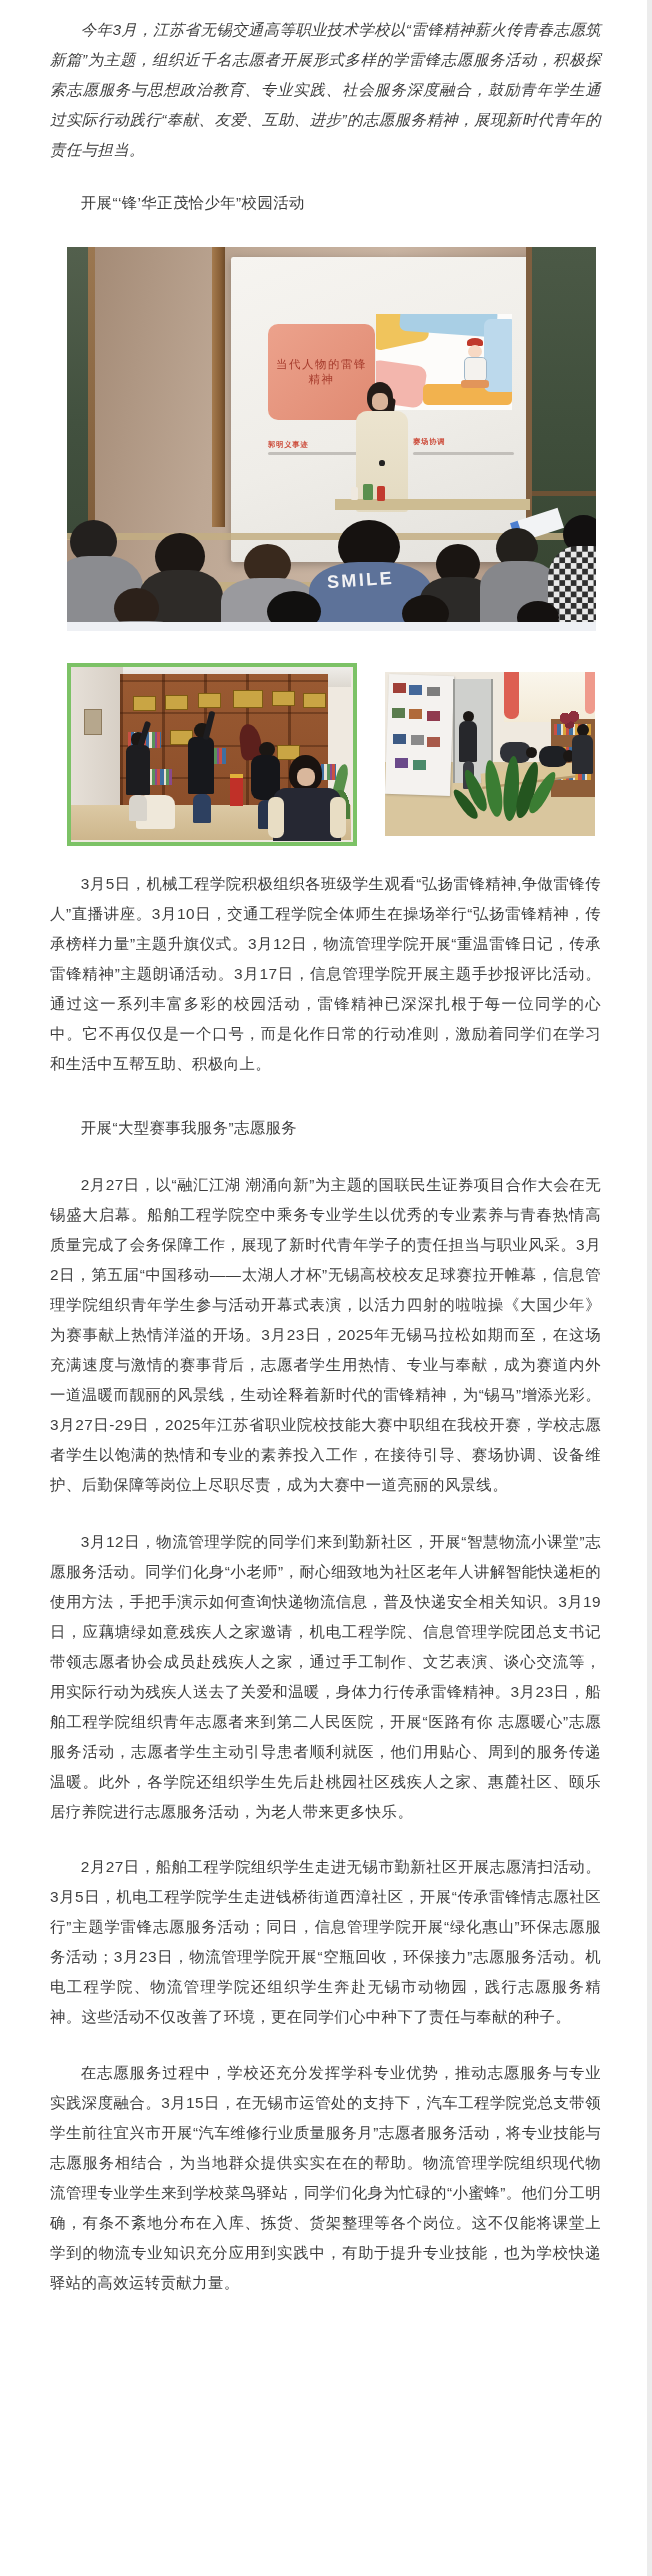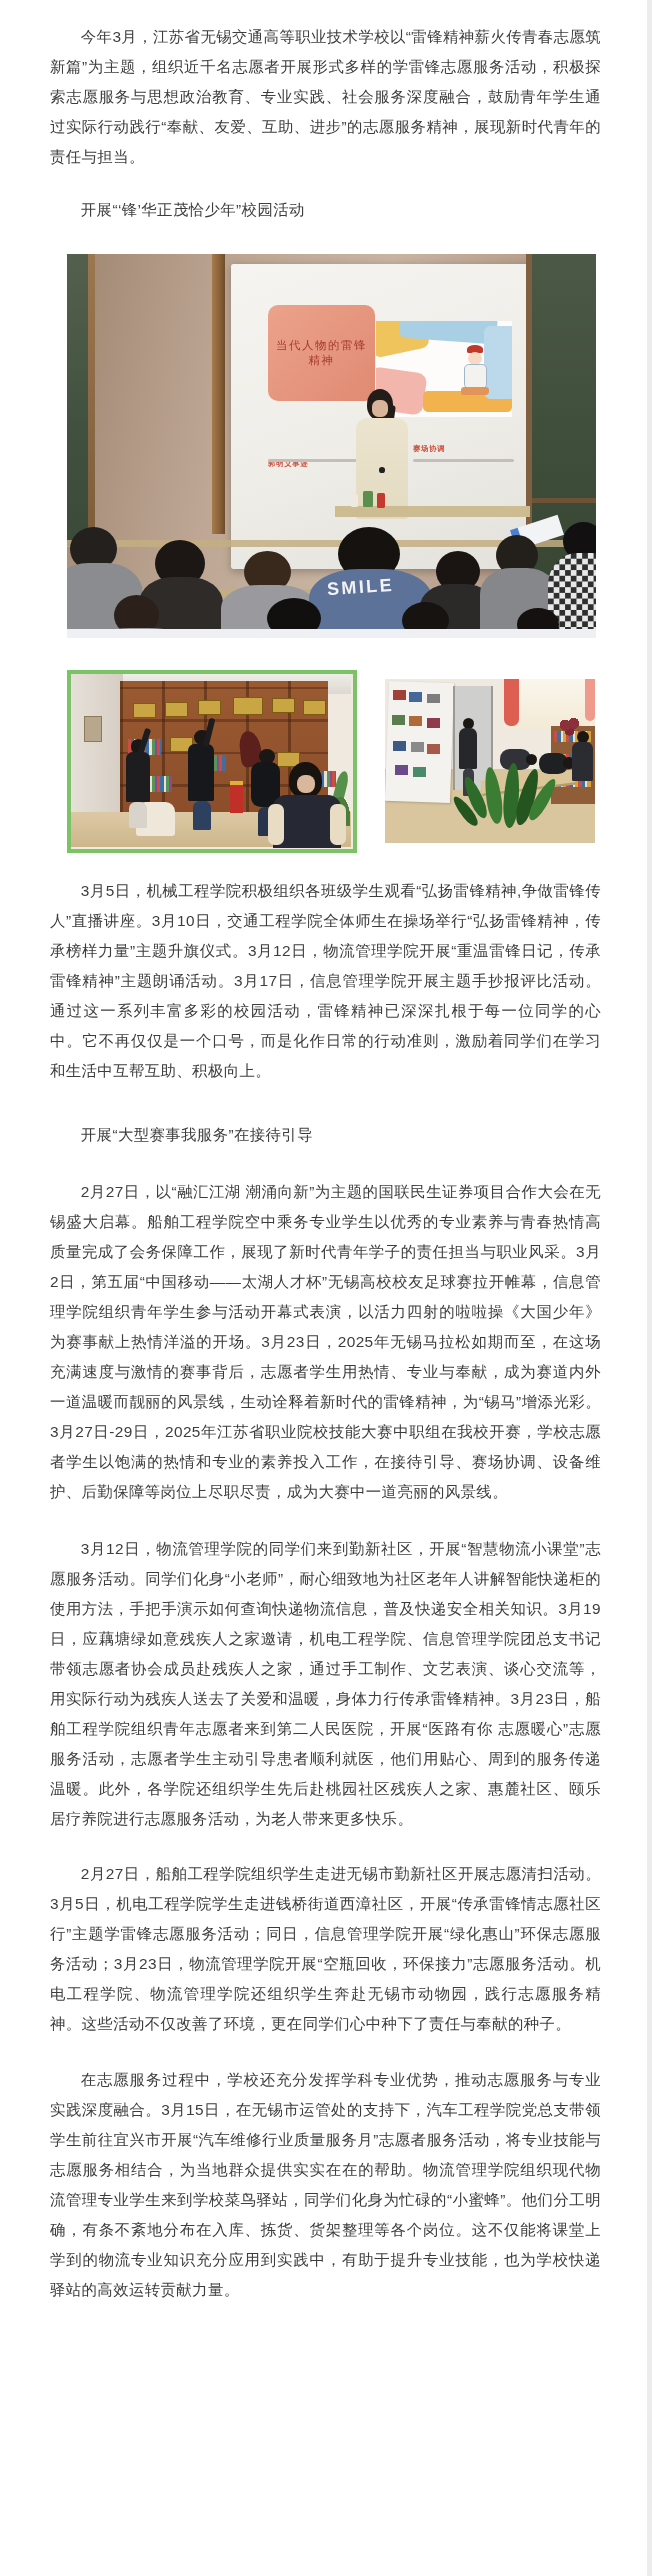--- a/index.html
+++ b/index.html
@@ -9,21 +9,21 @@
     color:#3d3d3d;overflow:hidden;
   }
   .scroll-strip{position:absolute;top:0;right:0;width:4.9px;height:2576px;background:#ececec;}
   .article{position:absolute;left:50px;top:0;width:551px;}
   p.body-p, p.head-p{
     margin:0;font-size:15.4px;line-height:30px;text-align:justify;
     text-indent:2em;letter-spacing:0.4px;
   }
   p.body-p{color:#3d3d3d;}
   p.head-p{color:#3d3d3d;}
-  .mt-p1{padding-top:22px;}
+  .mt-p1{padding-top:15px;font-style:italic;}
   .mt-h1{margin-top:23px !important;}
   .mt-f1{margin-top:29px;}
   .mt-frow{margin-top:32px;}
   .mt-p2{margin-top:23px !important;}
   .mt-h2{margin-top:34px !important;}
   .mt-p3{margin-top:27px !important;}
   .mt-h3{margin-top:23px !important;}
   .mt-p4{margin-top:27px !important;}
   .mt-h4{margin-top:24.4px !important;}
   .mt-p5{margin-top:25px !important;}
@@ -35,21 +35,21 @@
         background:linear-gradient(100deg,#a08671 0%,#bda794 30%,#c9b4a2 55%,#b59d8a 80%,#a8907c 100%);}
   .fig1 .board-l{position:absolute;left:0;top:0;width:21px;height:292px;
         background:linear-gradient(180deg,#53604d,#42513f 60%,#3c4a39);}
   .fig1 .frame-l{position:absolute;left:21px;top:0;width:7.3px;height:292px;
         background:linear-gradient(180deg,#9b7750,#7e5c3a);}
   .fig1 .frame-mid{position:absolute;left:145px;top:0;width:13px;height:280px;
         background:linear-gradient(90deg,#a57b4e,#8a6138 60%,#6f4c2a);}
   .fig1 .screen{position:absolute;left:164px;top:9.7px;width:302px;height:305px;border-radius:2.4px;
         background:linear-gradient(160deg,#f6f4f0 0%,#efede8 55%,#e3e1dc 100%);
         box-shadow:0 2.4px 8.1px rgba(0,0,0,.25);}
-  .fig1 .slide-title{position:absolute;left:37px;top:41px;width:107px;height:96px;
+  .fig1 .slide-title{position:absolute;left:37px;top:67px;width:107px;height:96px;
         background:linear-gradient(135deg,#eca28c,#e08a72);display:flex;align-items:center;justify-content:center;
         color:#a63b2c;font-size:11.4px;letter-spacing:1.6px;text-align:center;padding:0 6.5px;box-sizing:border-box;border-radius:10px;}
   .fig1 .collage{position:absolute;left:145px;top:57px;width:136px;height:96px;overflow:hidden;background:#fdfcfa;}
   .coll-y{position:absolute;left:-6.5px;top:-4.9px;width:57px;height:37px;background:#f0c45c;border-radius:8.1px;transform:rotate(-12deg);}
   .coll-b{position:absolute;left:24.4px;top:-8.1px;width:97px;height:28px;background:#a9cfe5;border-radius:6.5px;transform:rotate(4deg);}
   .coll-p{position:absolute;left:-8.1px;top:49px;width:57px;height:42px;background:#f3b6ad;border-radius:9.7px;transform:rotate(8deg);}
   .coll-o{position:absolute;left:47px;top:70px;width:89px;height:21px;background:#f2b24e;border-radius:4.9px;}
   .coll-b2{position:absolute;right:-4.9px;top:4.9px;width:32.5px;height:73px;background:#bcd9ec;border-radius:6.5px;}
   .boy{position:absolute;right:23px;top:24.4px;width:28px;height:57px;}
   .boy .beret{position:absolute;left:5.7px;top:0;width:16.2px;height:8.1px;background:#c0392b;border-radius:50% 50% 20% 20%;}
@@ -147,21 +147,21 @@
         <div class="coll-p"></div>
         <div class="coll-o"></div>
         <div class="coll-b2"></div>
         <div class="boy">
           <div class="beret"></div>
           <div class="face"></div>
           <div class="body"></div>
           <div class="cart"></div>
         </div>
       </div>
-      <div class="slide-label" style="left:37px;top:195px;font-family:Liberation Serif, serif;">郭明义事迹</div>
+      <div class="slide-label" style="left:37px;top:183px;font-family:Liberation Serif, serif;">郭明义事迹</div>
       <div class="slide-bar" style="left:37px;top:195px;width:96px;"></div>
       <div class="slide-label" style="left:182px;top:180px;">赛场协调</div>
       <div class="slide-bar" style="left:182px;top:195px;width:101px;"></div>
     </div>
 
     <div class="frame-r"></div>
     <div class="board-r"></div>
     <div class="rail-r"></div>
 
     <div class="presenter">
@@ -329,21 +329,21 @@
         <div class="leaf" style="left:119px;top:84px;width:14.6px;height:65px;transform:rotate(4deg);"></div>
         <div class="leaf" style="left:135px;top:89px;width:14.6px;height:58px;transform:rotate(16deg);background:#24551f;"></div>
         <div class="leaf" style="left:151px;top:97px;width:13px;height:47px;transform:rotate(30deg);background:#3b7d33;"></div>
         <div class="leaf" style="left:75px;top:114px;width:11.4px;height:36px;transform:rotate(-38deg);background:#24551f;"></div>
       </div>
       <div class="strip3"></div>
     </div>
   </div>
 
   <p class="body-p mt-p2">3月5日，机械工程学院积极组织各班级学生观看“弘扬雷锋精神,争做雷锋传人”直播讲座。3月10日，交通工程学院全体师生在操场举行“弘扬雷锋精神，传承榜样力量”主题升旗仪式。3月12日，物流管理学院开展“重温雷锋日记，传承雷锋精神”主题朗诵活动。3月17日，信息管理学院开展主题手抄报评比活动。通过这一系列丰富多彩的校园活动，雷锋精神已深深扎根于每一位同学的心中。它不再仅仅是一个口号，而是化作日常的行动准则，激励着同学们在学习和生活中互帮互助、积极向上。</p>
-  <p class="head-p mt-h2">开展“大型赛事我服务”在接待引导</p>
+  <p class="head-p mt-h2">开展“大型赛事我服务”志愿服务</p>
   <p class="body-p mt-p3">2月27日，以“融汇江湖 潮涌向新”为主题的国联民生证券项目合作大会在无锡盛大启幕。船舶工程学院空中乘务专业学生以优秀的专业素养与青春热情高质量完成了会务保障工作，展现了新时代青年学子的责任担当与职业风采。3月2日，第五届“中国移动——太湖人才杯”无锡高校校友足球赛拉开帷幕，信息管理学院组织青年学生参与活动开幕式表演，以活力四射的啦啦操《大国少年》为赛事献上热情洋溢的开场。3月23日，2025年无锡马拉松如期而至，在这场充满速度与激情的赛事背后，志愿者学生用热情、专业与奉献，成为赛道内外一道温暖而靓丽的风景线，生动诠释着新时代的雷锋精神，为“锡马”增添光彩。3月27日-29日，2025年江苏省职业院校技能大赛中职组在我校开赛，学校志愿者学生以饱满的热情和专业的素养投入工作，在接待引导、赛场协调、设备维护、后勤保障等岗位上尽职尽责，成为大赛中一道亮丽的风景线。</p>
   <p class="body-p mt-p4">3月12日，物流管理学院的同学们来到勤新社区，开展“智慧物流小课堂”志愿服务活动。同学们化身“小老师”，耐心细致地为社区老年人讲解智能快递柜的使用方法，手把手演示如何查询快递物流信息，普及快递安全相关知识。3月19日，应藕塘绿如意残疾人之家邀请，机电工程学院、信息管理学院团总支书记带领志愿者协会成员赴残疾人之家，通过手工制作、文艺表演、谈心交流等，用实际行动为残疾人送去了关爱和温暖，身体力行传承雷锋精神。3月23日，船舶工程学院组织青年志愿者来到第二人民医院，开展“医路有你 志愿暖心”志愿服务活动，志愿者学生主动引导患者顺利就医，他们用贴心、周到的服务传递温暖。此外，各学院还组织学生先后赴桃园社区残疾人之家、惠麓社区、颐乐居疗养院进行志愿服务活动，为老人带来更多快乐。</p>
   <p class="body-p mt-p5">2月27日，船舶工程学院组织学生走进无锡市勤新社区开展志愿清扫活动。3月5日，机电工程学院学生走进钱桥街道西漳社区，开展“传承雷锋情志愿社区行”主题学雷锋志愿服务活动；同日，信息管理学院开展“绿化惠山”环保志愿服务活动；3月23日，物流管理学院开展“空瓶回收，环保接力”志愿服务活动。机电工程学院、物流管理学院还组织学生奔赴无锡市动物园，践行志愿服务精神。这些活动不仅改善了环境，更在同学们心中种下了责任与奉献的种子。</p>
   <p class="body-p mt-p6">在志愿服务过程中，学校还充分发挥学科专业优势，推动志愿服务与专业实践深度融合。3月15日，在无锡市运管处的支持下，汽车工程学院党总支带领学生前往宜兴市开展“汽车维修行业质量服务月”志愿者服务活动，将专业技能与志愿服务相结合，为当地群众提供实实在在的帮助。物流管理学院组织现代物流管理专业学生来到学校菜鸟驿站，同学们化身为忙碌的“小蜜蜂”。他们分工明确，有条不紊地分布在入库、拣货、货架整理等各个岗位。这不仅能将课堂上学到的物流专业知识充分应用到实践中，有助于提升专业技能，也为学校快递驿站的高效运转贡献力量。</p>
 
 </div>
 
 <div class="scroll-strip"></div>
 
 

